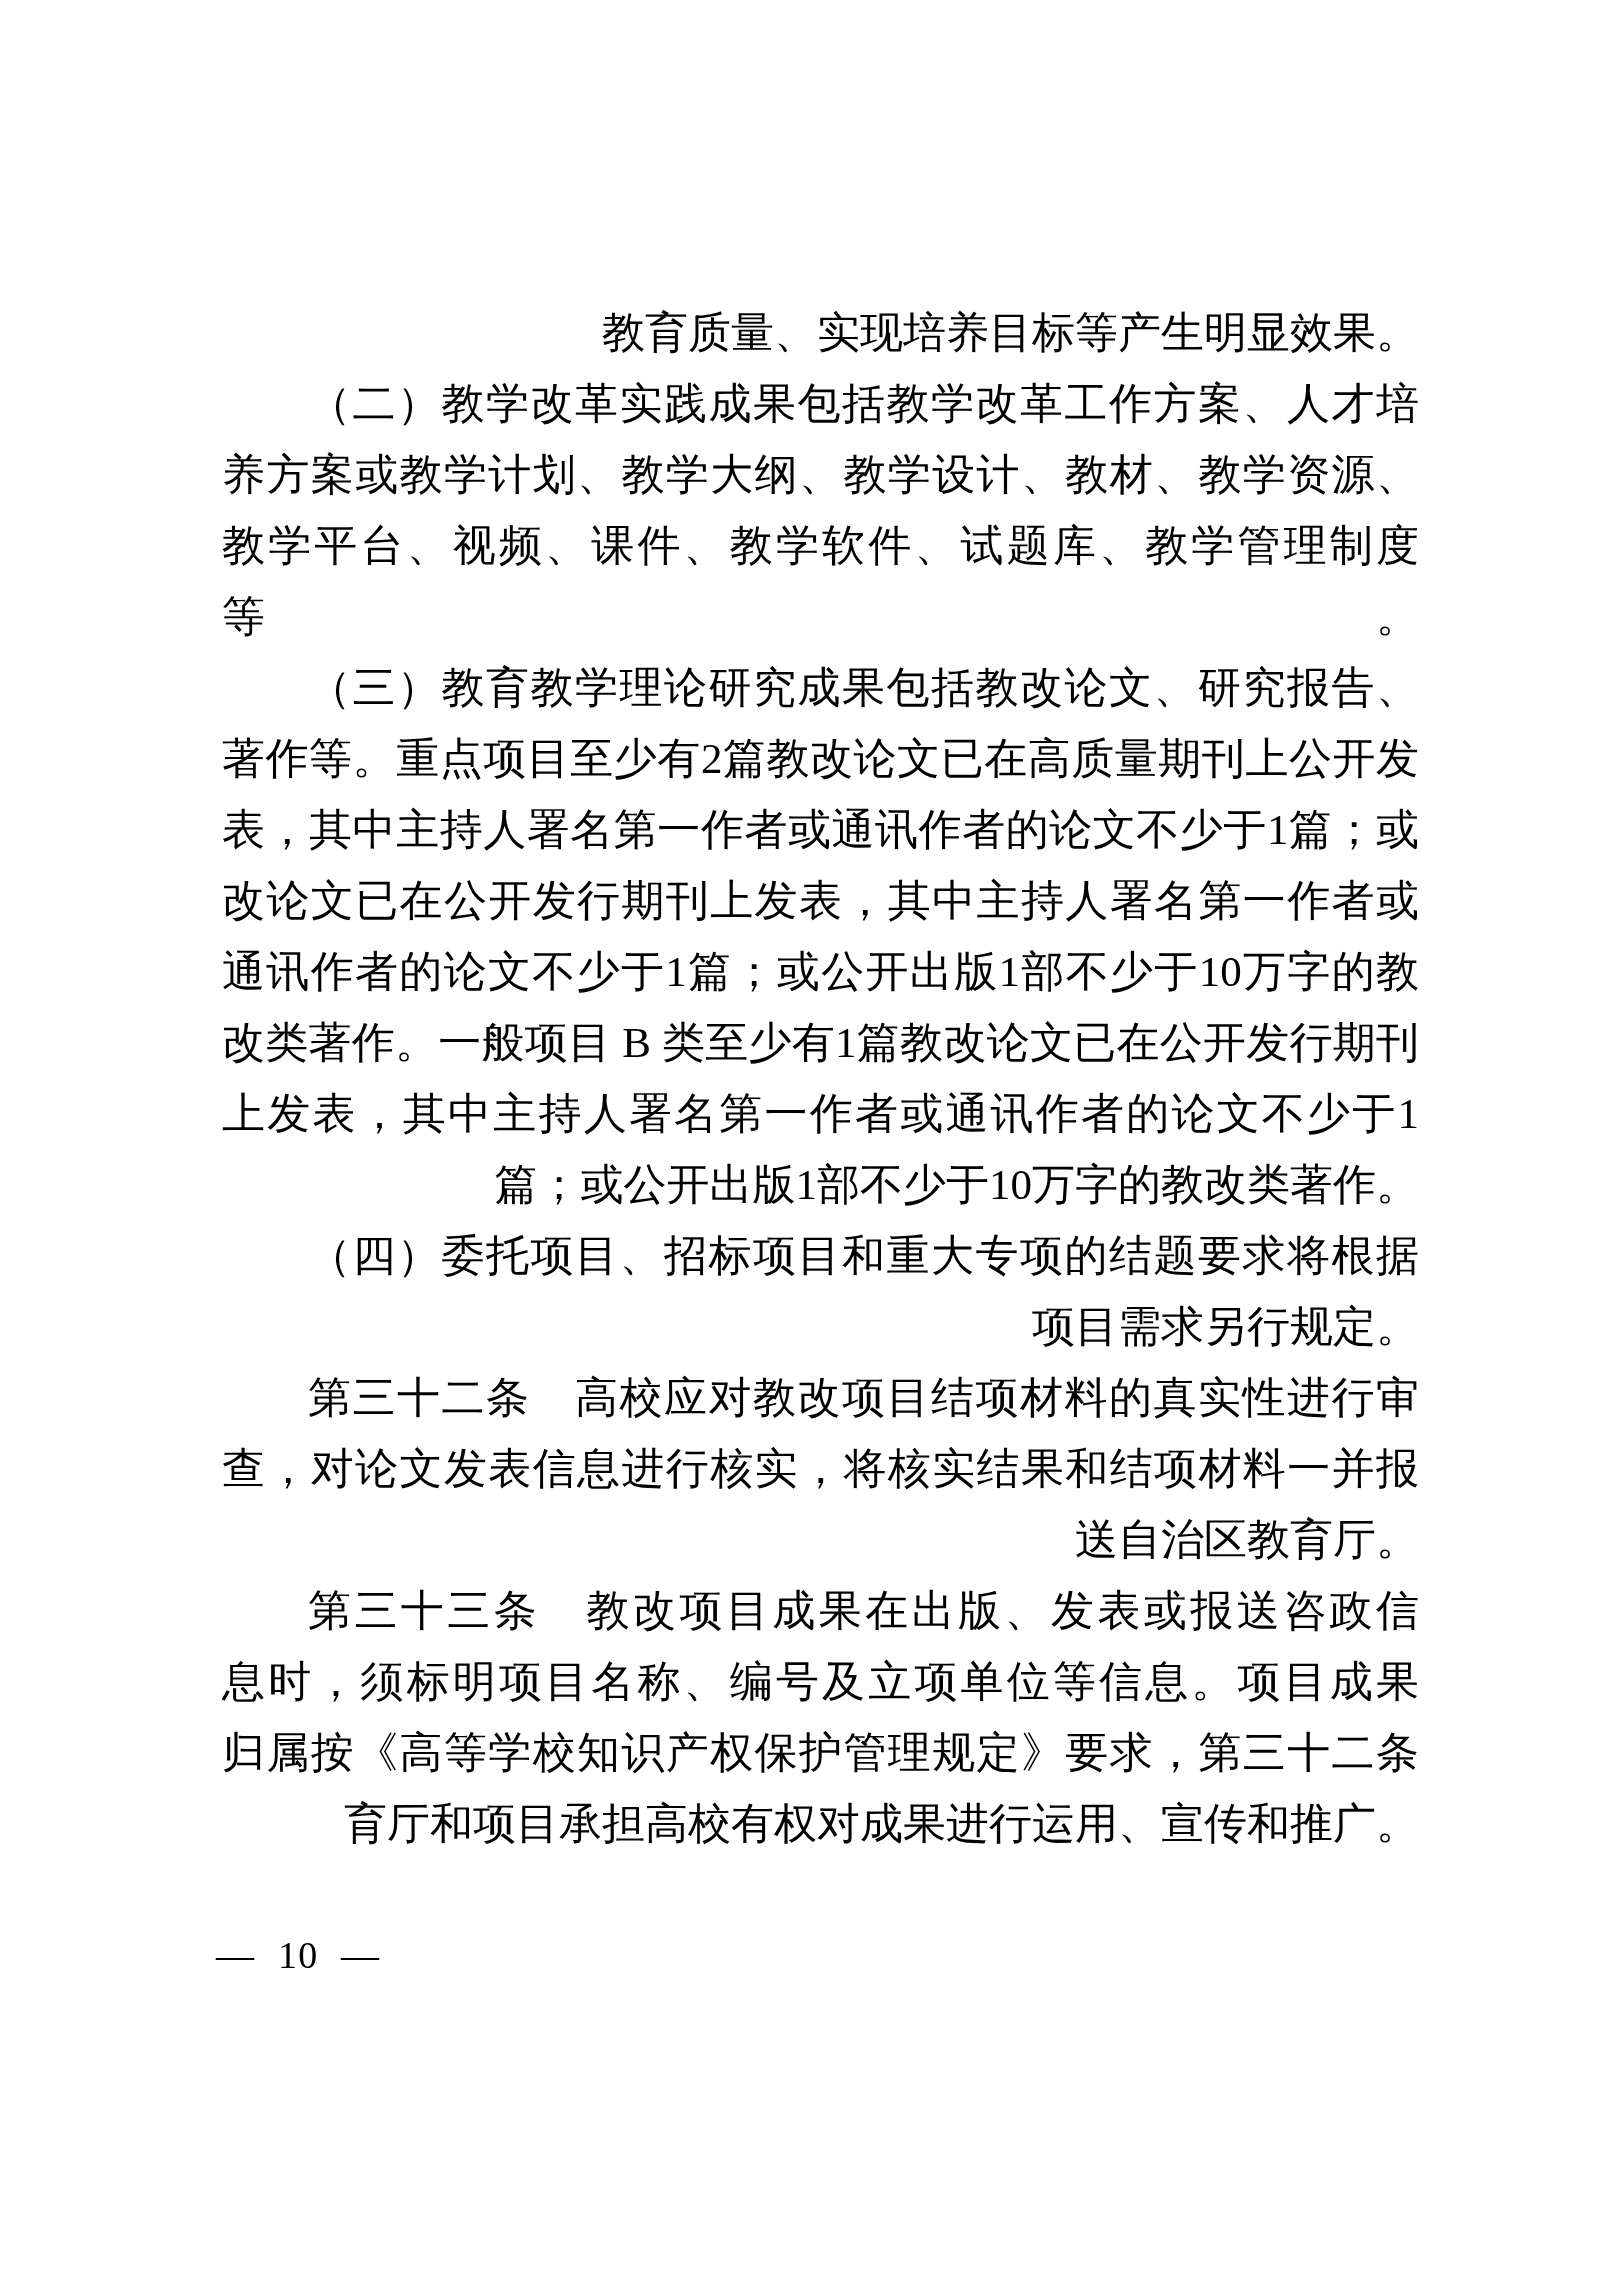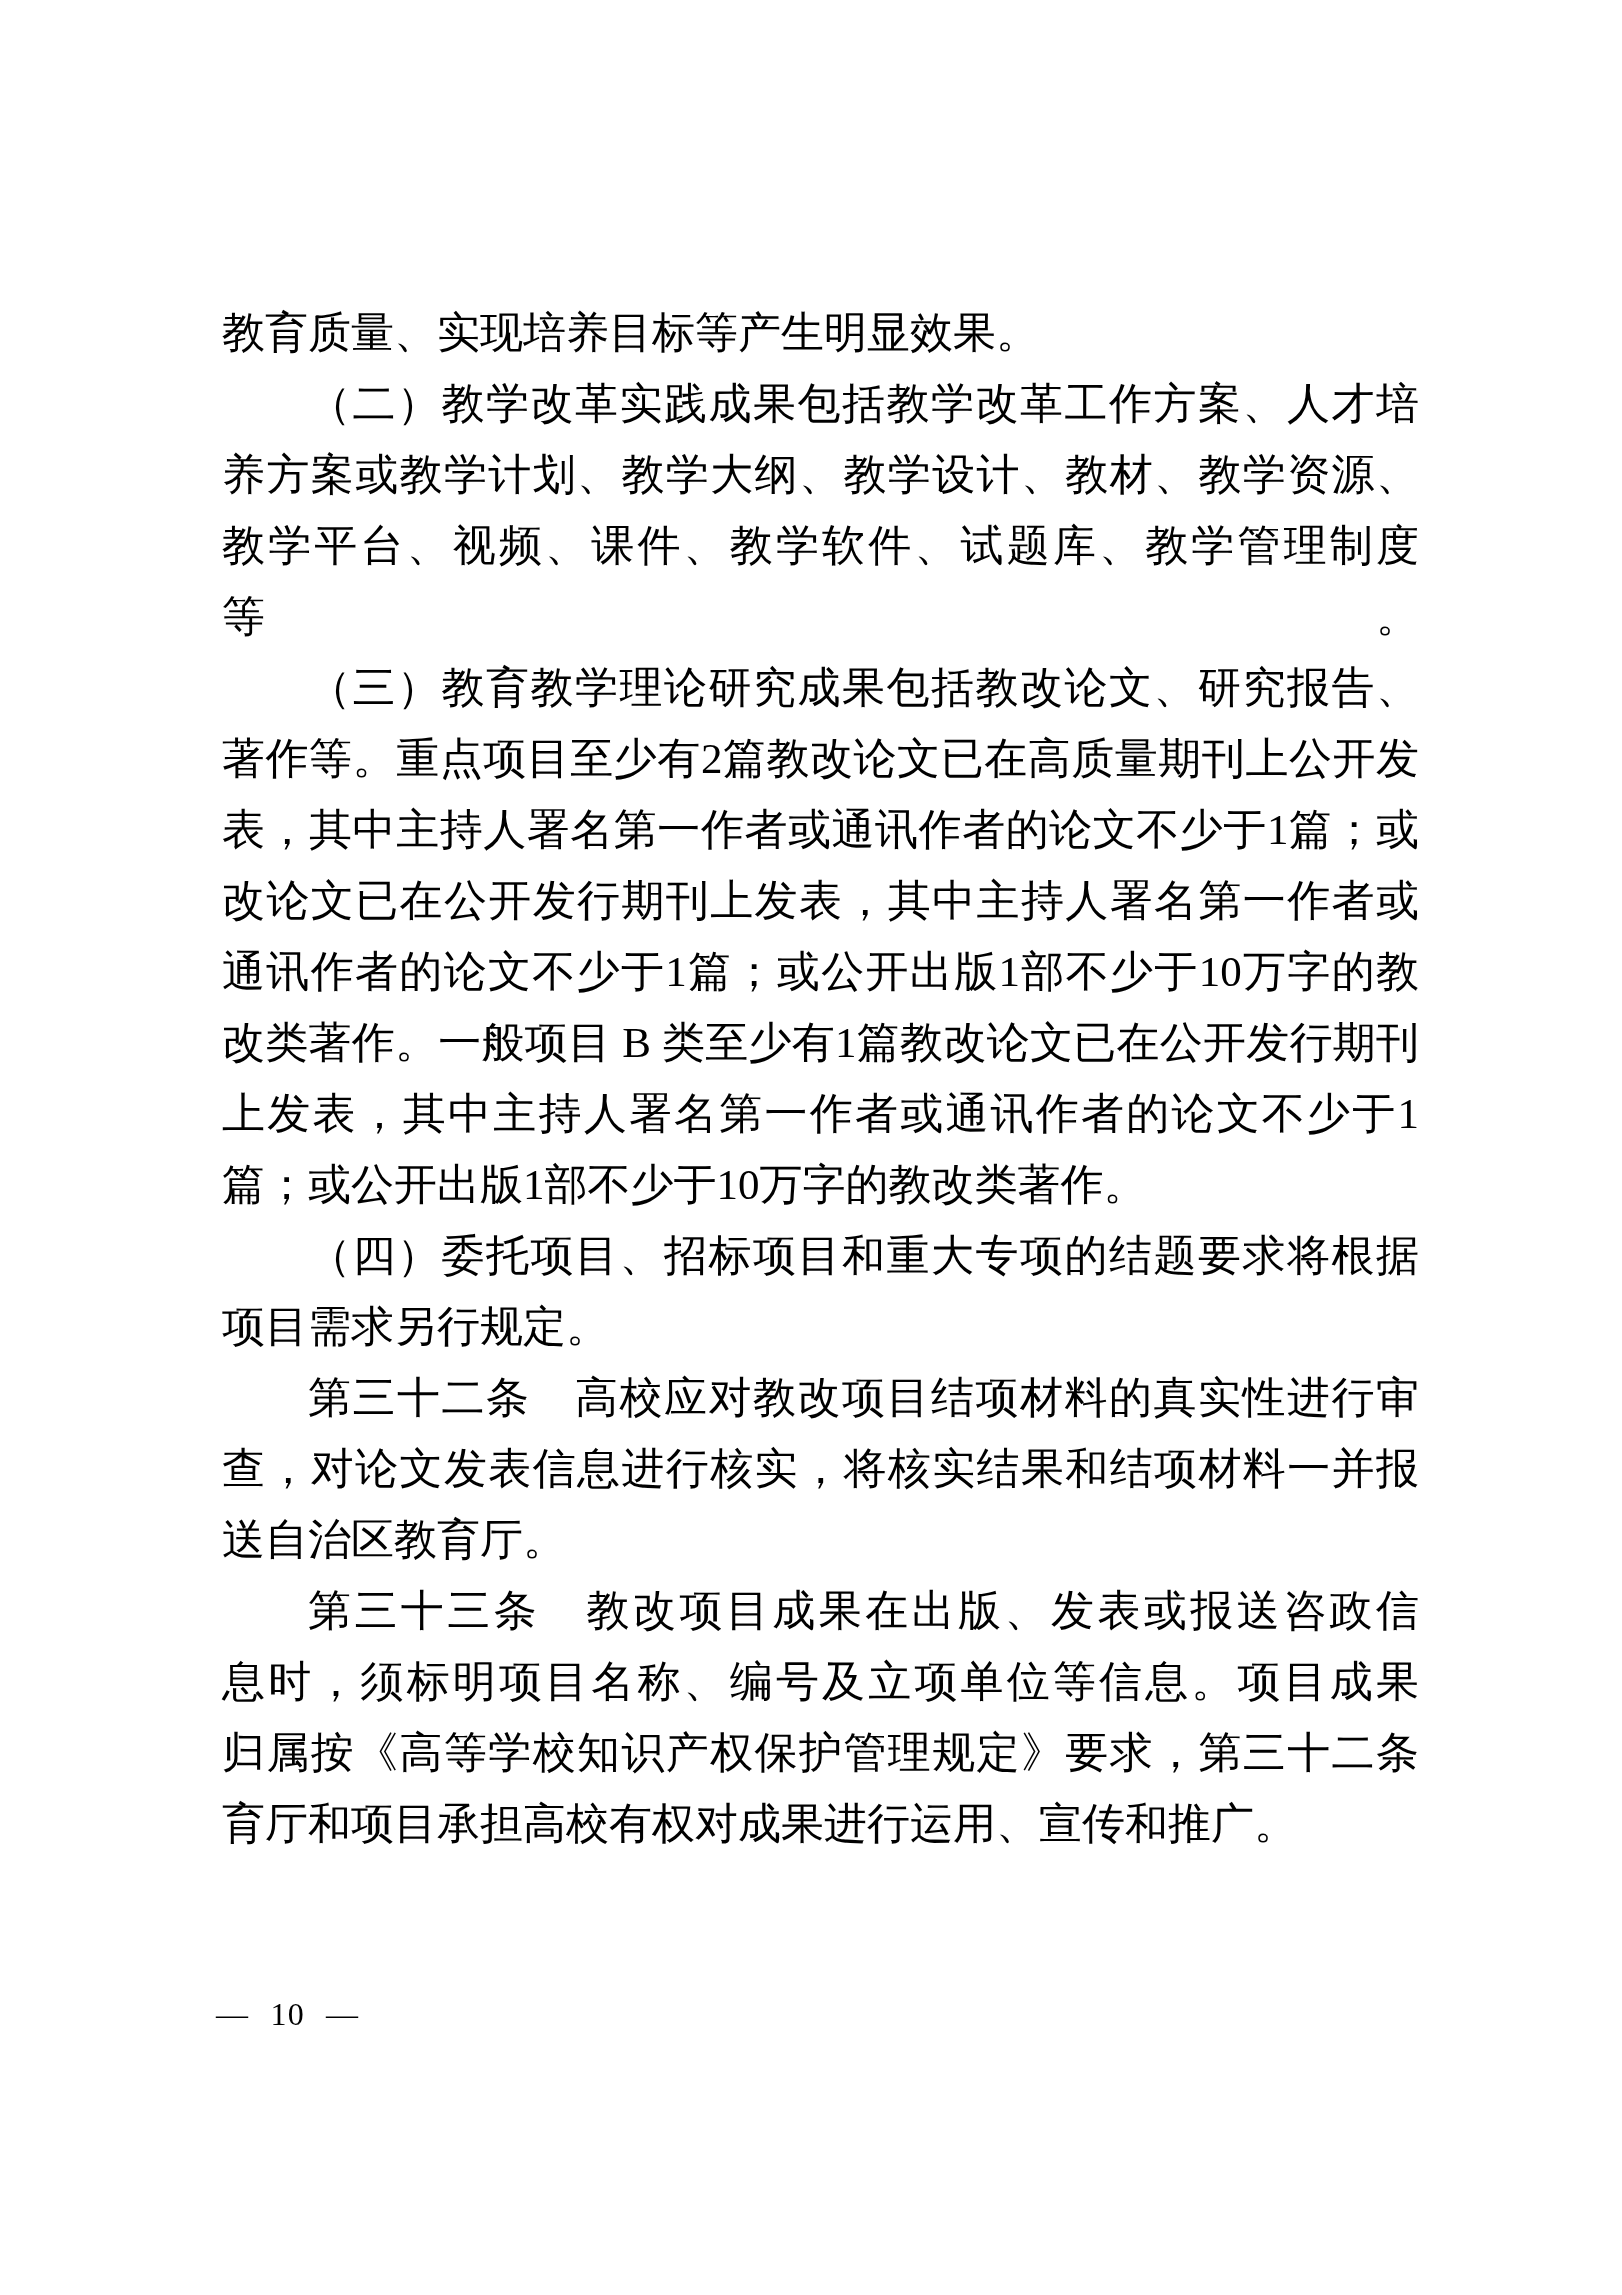--- a/index.html
+++ b/index.html
@@ -17,35 +17,35 @@
     position: absolute;
     left: 222px;
     top: 297px;
     width: 1197px;
     font-size: 43px;
     line-height: 71px;
     letter-spacing: 0;
   }
   .line {
     white-space: pre-wrap;
-    text-align: left;
+    text-align: right;
   }
   .line.justify {
     text-align: justify;
     text-align-last: justify;
     text-justify: inter-character;
   }
   .line.indent {
     text-indent: 86px;
   }
   .page-number {
     position: absolute;
     left: 216px;
-    top: 1983px;
-    font-size: 32px;
+    top: 1924px;
+    font-size: 38px;
     line-height: 63px;
     word-spacing: 11.8px;
     letter-spacing: 1.3px;
   }
 </style>
 </head>
 <body>
 
 <div class="page">
   <main class="doc-body" id="doc-body">

